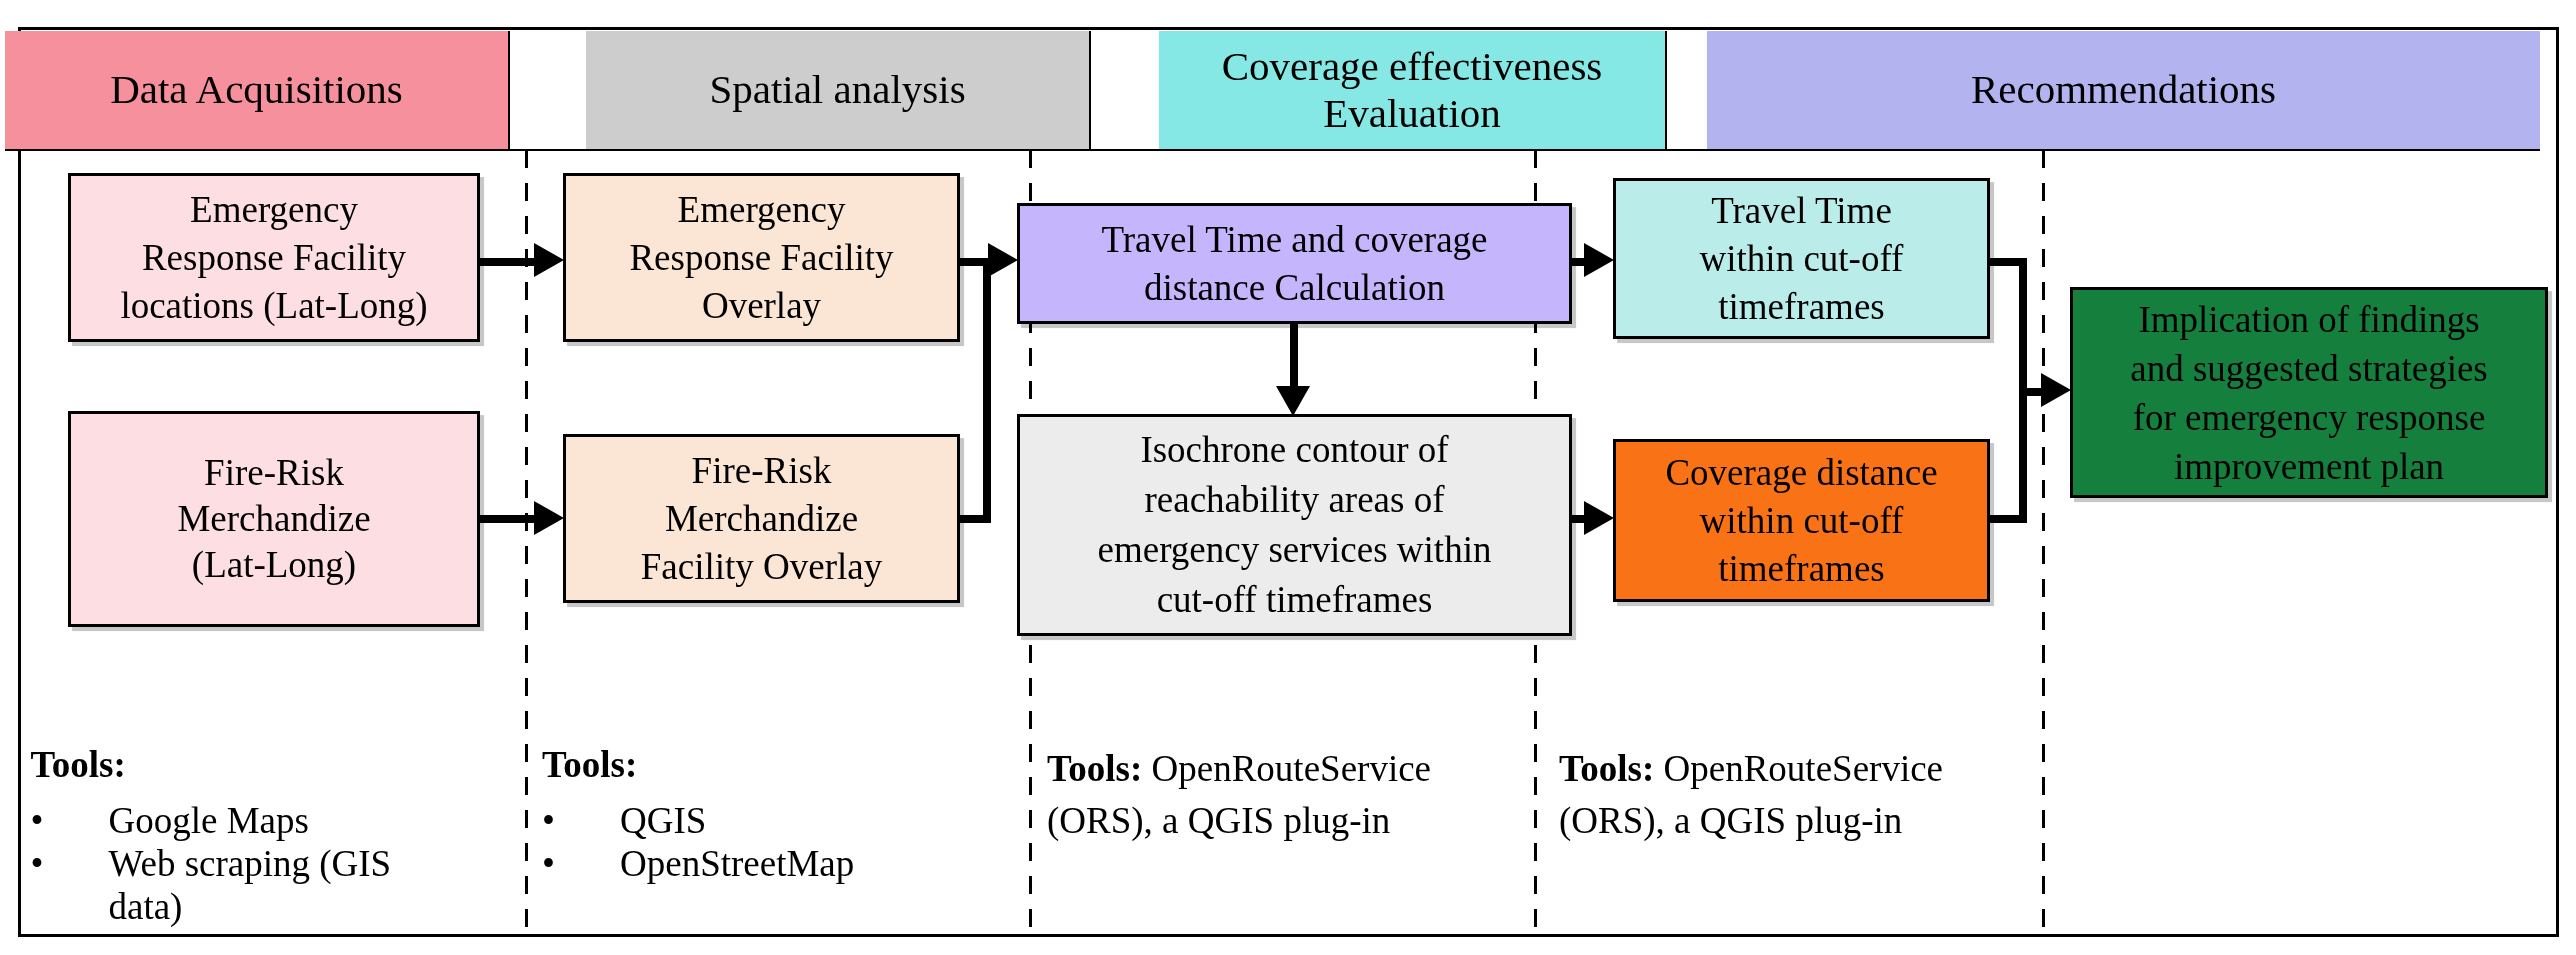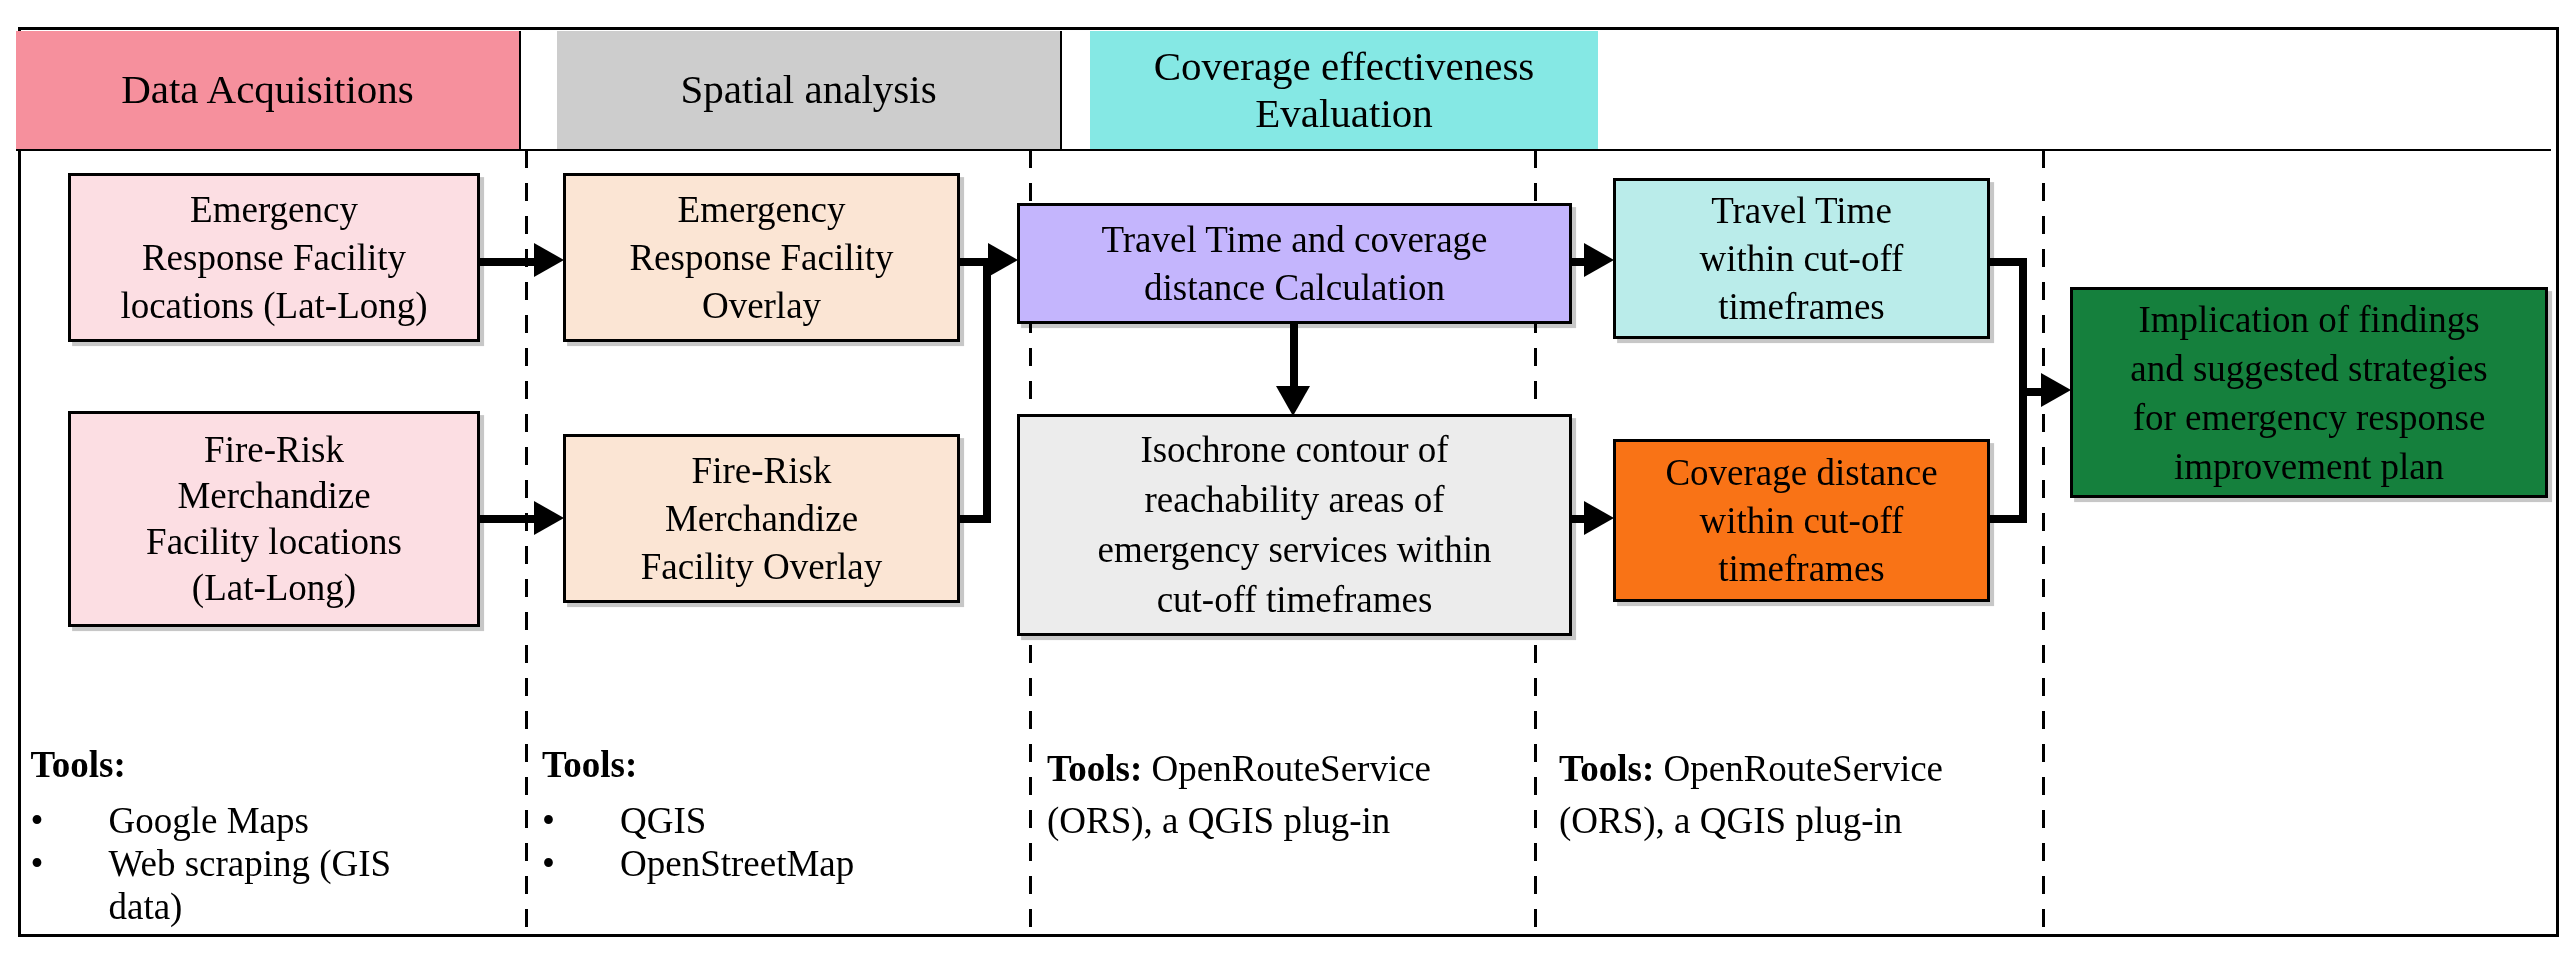--- a/index.html
+++ b/index.html
@@ -11,23 +11,24 @@
     color:#000;
     overflow:hidden;
   }
   
   .outer{
     position:absolute;left:17.6px;top:27px;width:2541px;height:910px;
     border:3.4px solid #000;box-sizing:border-box;background:transparent;
   }
   
   .hdr-row{
-    position:absolute;left:16px;top:30.5px;width:2535px;height:120px;
+    position:absolute;left:5px;top:30.5px;width:2535px;height:120px;
     display:flex;box-sizing:border-box;border-bottom:2.7px solid #000;
     z-index:3;
+    gap:40px;
   }
   .hdr{
     box-sizing:border-box;border-right:2.7px solid #000;
     display:flex;flex-direction:column;justify-content:center;align-items:center;
     text-align:center;font-size:41px;line-height:47px;
   }
   .hdr:last-child{border-right:none;}
   .hdr span{display:block;}
   
   .vdash{
@@ -70,36 +71,38 @@
     <div class="hdr" style="width: 505px; background: rgb(246, 144, 157);">
       <span>Data Acquisitions</span>
     </div>
     <div class="hdr" style="width: 505px; background: rgb(205, 205, 205); margin-left: 36px;">
       <span>Spatial analysis</span>
     </div>
     <div class="hdr" style="width: 508px; background: rgb(133, 232, 228); margin-left: 28px;">
       <span>Coverage effectiveness</span>
       <span>Evaluation</span>
     </div>
+    <div class="hdr" style="flex: 1 1 0%; background: rgb(179, 180, 239);">
+      <span>Recommendations</span>
+    </div>
   </div>
 
   <div class="vdash" style="left:525px"></div>
   <div class="vdash" style="left:1029px"></div>
   <div class="vdash" style="left:1534px"></div>
   <div class="vdash" style="left:2042px"></div>
 
   <div class="node" style="left: 68px; top: 173px; width: 412px; height: 169px; background: rgb(252, 222, 227);">
     <span>Emergency</span>
     <span>Response Facility</span>
     <span>locations (Lat-Long)</span>
   </div>
   <div class="node" style="left: 68px; top: 411px; width: 412px; height: 216px; line-height: 46px; background: rgb(252, 222, 227);">
     <span>Fire-Risk</span>
     <span>Merchandize</span>
-    <span>Facility locations</span>
     <span>(Lat-Long)</span>
   </div>
 
   <div class="node" style="left: 563px; top: 173px; width: 397px; height: 169px; background: rgb(251, 229, 212);">
     <span>Emergency</span>
     <span>Response Facility</span>
     <span>Overlay</span>
   </div>
   <div class="node" style="left: 563px; top: 434px; width: 397px; height: 169px; background: rgb(251, 229, 212);">
     <span>Fire-Risk</span>

